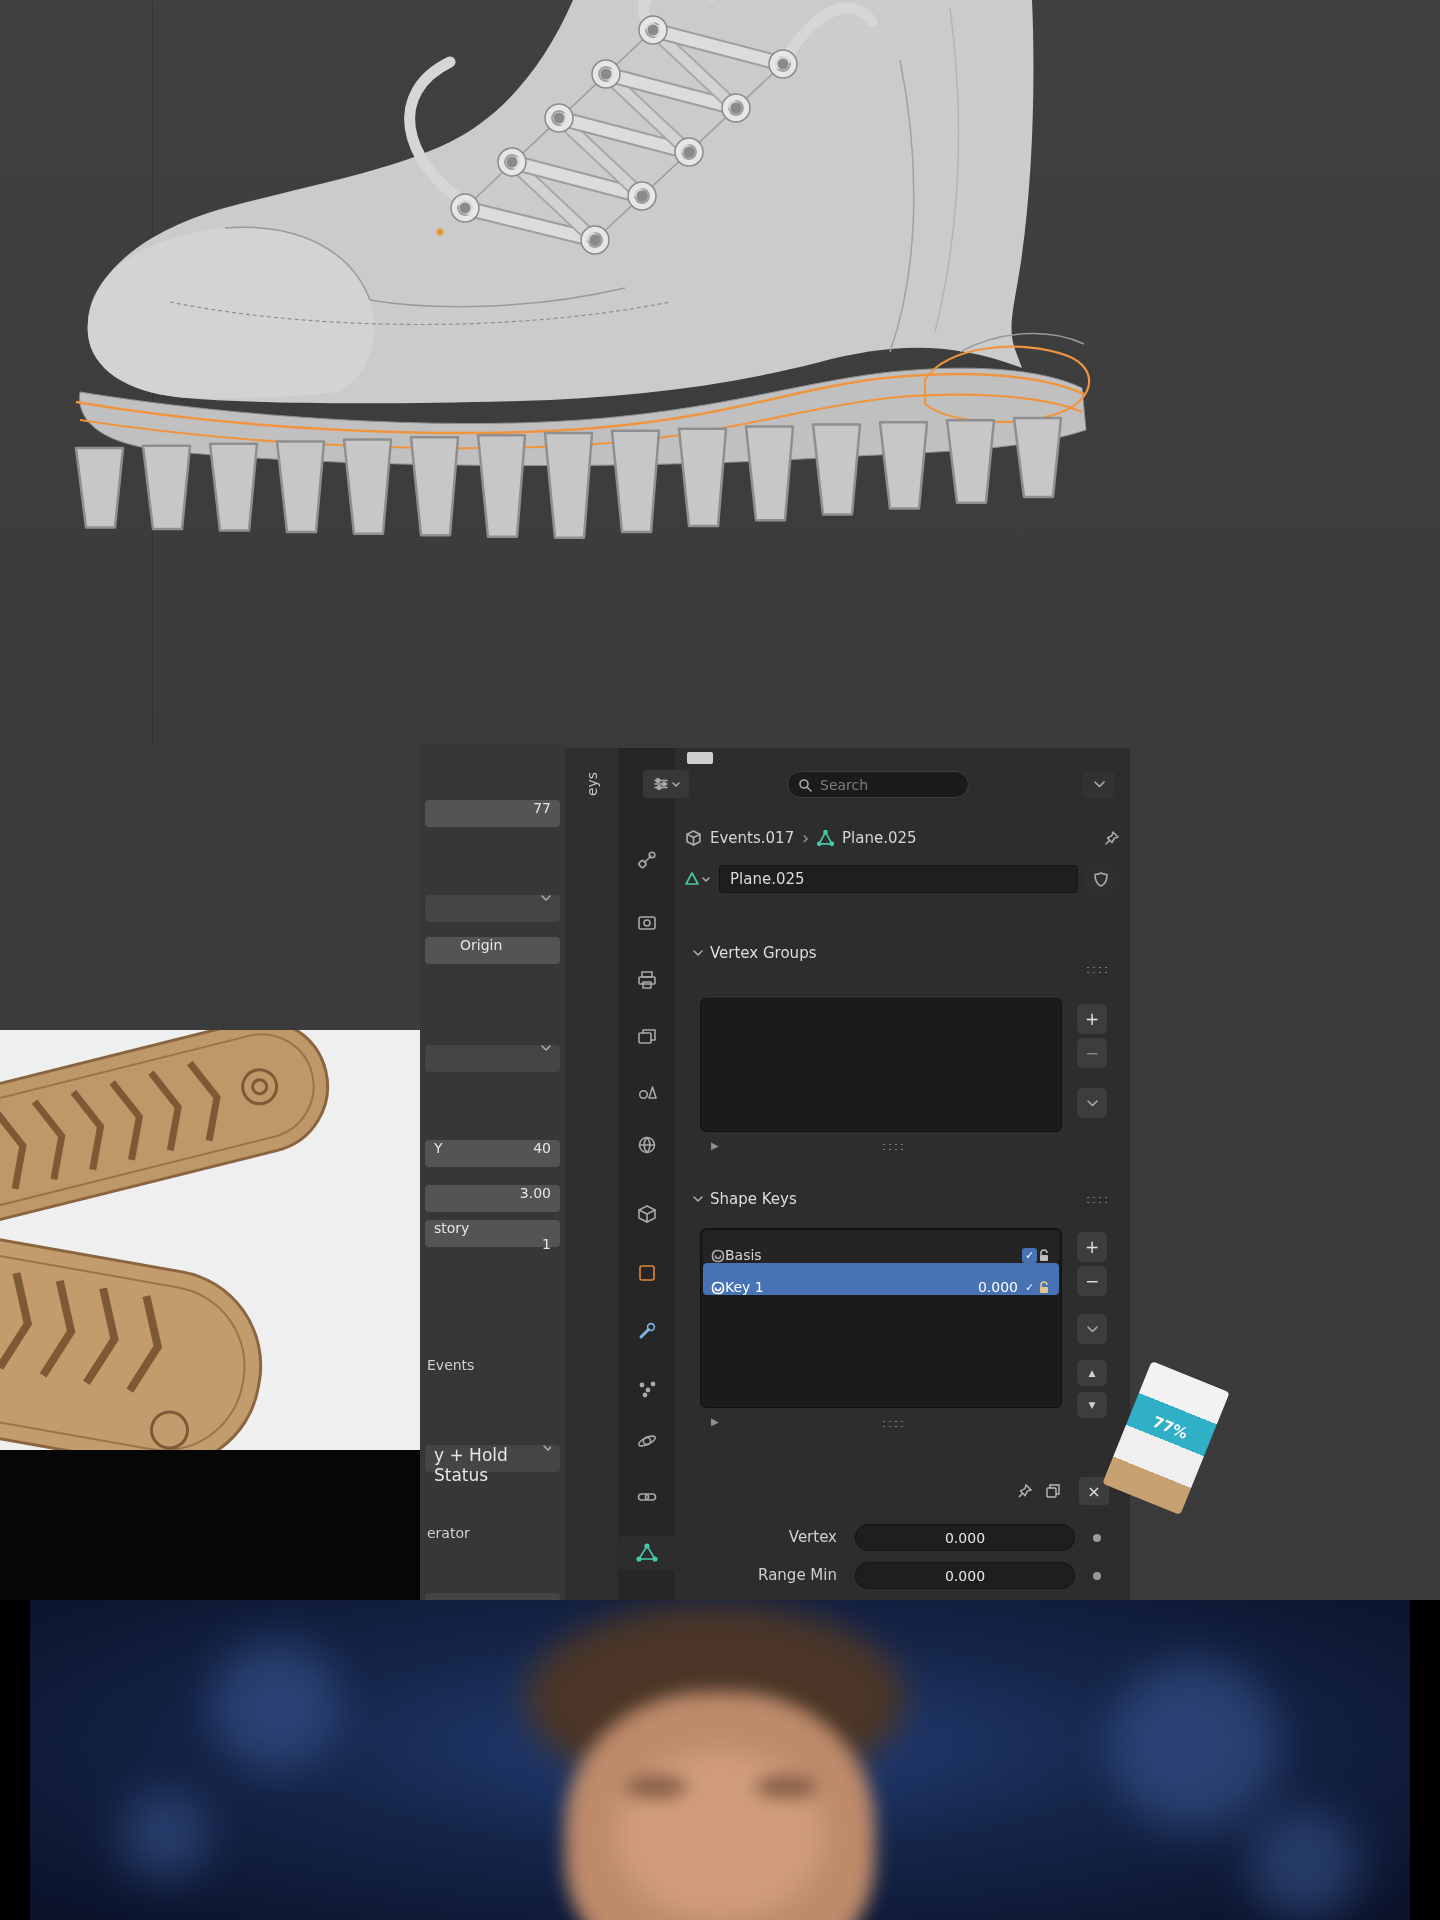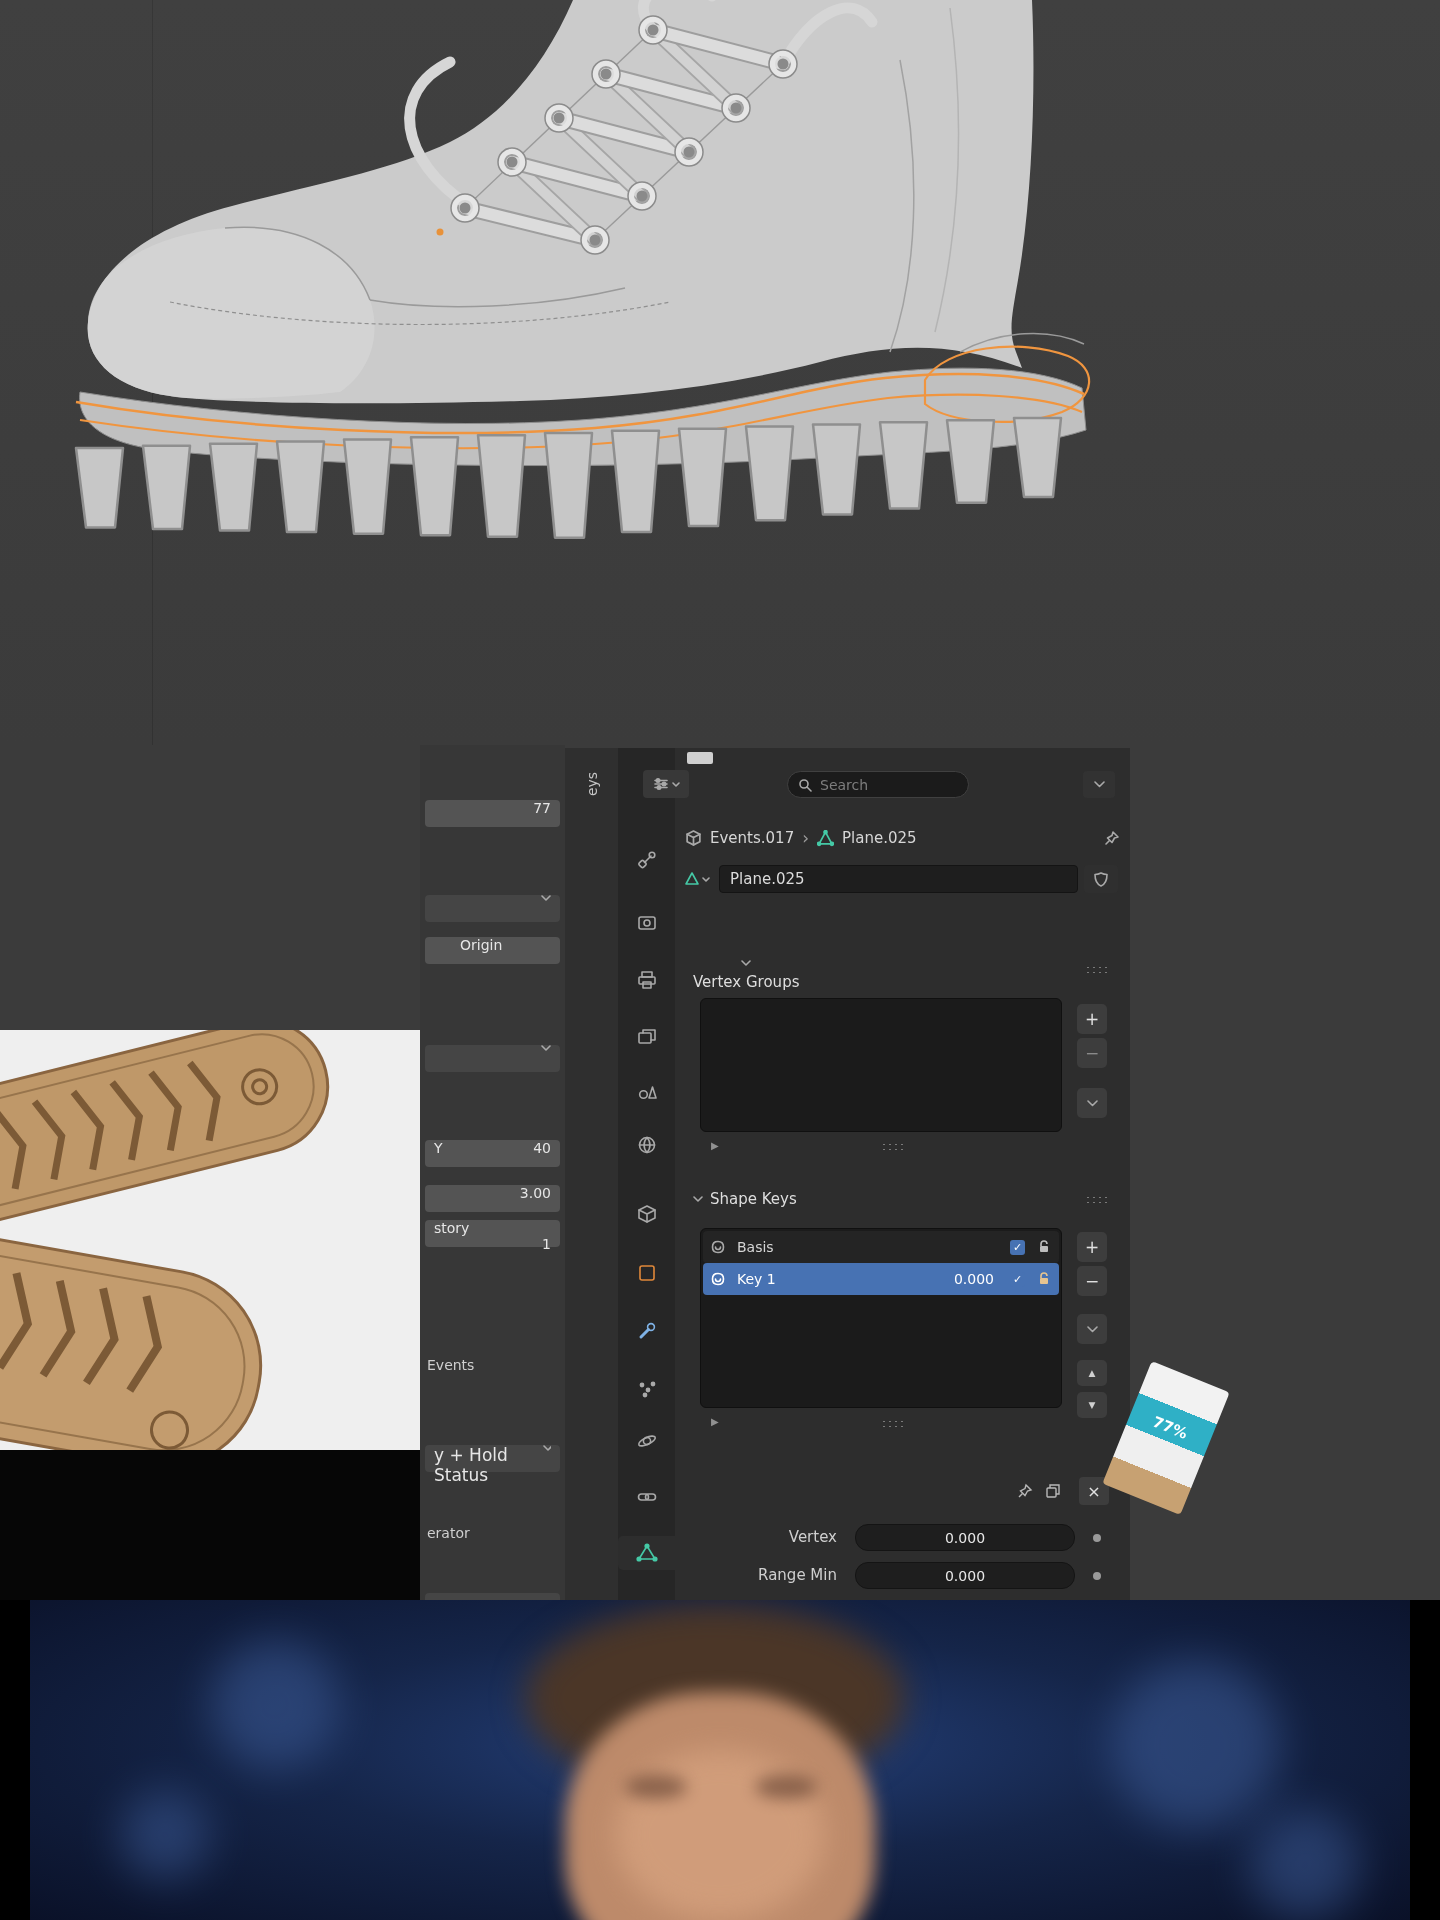--- a/index.html
+++ b/index.html
@@ -54,21 +54,21 @@
   #shield-btn{width:34px;height:28px;background:#2f2f2f;border-radius:4px;display:flex;align-items:center;justify-content:center;}
 
   .sec-hdr{position:absolute;left:128px;display:flex;align-items:center;gap:7px;font-size:15px;color:#dedede;}
   .grip{position:absolute;width:24px;height:9px;background-image:radial-gradient(#7a7a7a 1.1px,transparent 1.2px);
         background-size:6px 5px;}
   .listbox{position:absolute;left:135px;width:362px;background:#1b1b1b;border:1px solid #101010;border-radius:6px;box-sizing:border-box;}
   .sqbtn{position:absolute;left:512px;width:30px;height:30px;background:#3d3d3d;border-radius:5px;color:#e0e0e0;
          display:flex;align-items:center;justify-content:center;font-size:17px;line-height:1;}
   .sqbtn.sm{height:26px;font-size:9px;color:#d0d0d0;}
   .foot-arrow{position:absolute;left:146px;font-size:10px;color:#909090;}
-  .skrow{position:absolute;left:2px;right:2px;height:32px;border-radius:4px;display:flex;align-items:center;gap:12px;
+  .skrow{position:absolute;left:2px;right:2px;height:32px;border-radius:4px;display:flex;align-items:flex-end;gap:0;
          padding:0 8px;box-sizing:border-box;font-size:14px;color:#d5d5d5;}
   .skrow.sel{background:#4772b3;color:#fff;}
   .skrow .val{font-size:14px;margin-right:4px;}
   .cb{width:15px;height:15px;background:#4772b3;border-radius:3px;color:#fff;font-size:11px;line-height:15px;
       text-align:center;flex:none;}
   #relative-row{left:132px;top:732px;display:flex;align-items:center;gap:8px;font-size:15px;color:#d9d9d9;}
   .num-label{position:absolute;left:0;width:272px;text-align:right;font-size:15px;color:#cfcfcf;}
   .num-field{position:absolute;left:290px;width:220px;height:27px;background:#1e1e1e;border:1px solid #141414;
              border-radius:13px;color:#e8e8e8;font-size:14px;display:flex;align-items:center;justify-content:center;box-sizing:border-box;}
   .keydot{position:absolute;left:528px;width:8px;height:8px;border-radius:50%;background:#9a9a9a;}
@@ -422,21 +422,21 @@
           </svg>
       </div>
       <div id="name-field">Plane.025</div>
       <div id="shield-btn">
         <svg width="14" height="15" class="ic" viewBox="0 0 14 15">
             <path d="M7 1 C9 2 11 2.5 13 2.5 C13 8 11 12.3 7 14 C3 12.3 1 8 1 2.5 C3 2.5 5 2 7 1 Z"></path>
           </svg>
       </div>
     </div>
 
-    <div class="sec-hdr" style="top:212px;flex-direction:column;">
+    <div class="sec-hdr" style="top:196px;">
       <svg width="10" height="6" class="ic">
           <polyline points="1,1 5,5 9,1"></polyline>
         </svg>
       <span>Vertex Groups</span>
     </div>
     <div class="grip" style="left:520px;top:217px;"></div>
     <div class="listbox" style="top:250px;height:134px;"></div>
     <div class="sqbtn" style="top:256px;">+</div>
     <div class="sqbtn" style="top:290px;color:#8a8a8a;">−</div>
     <div class="sqbtn" style="top:340px;">

